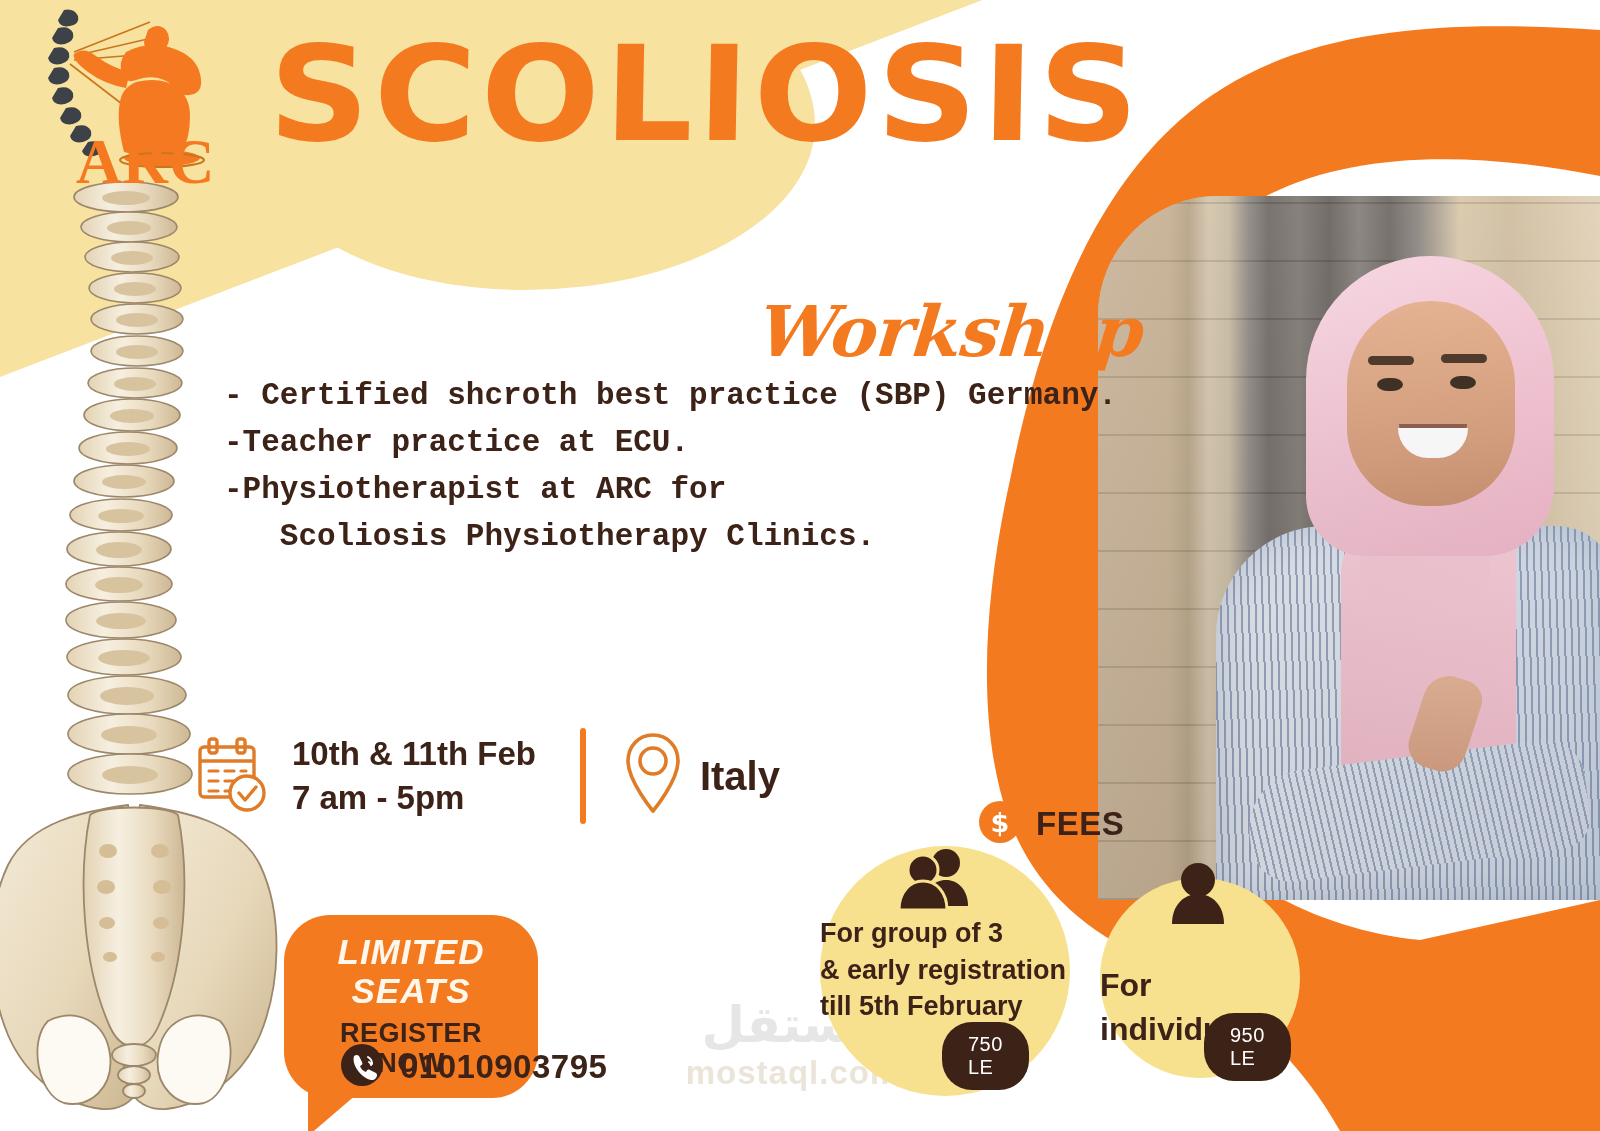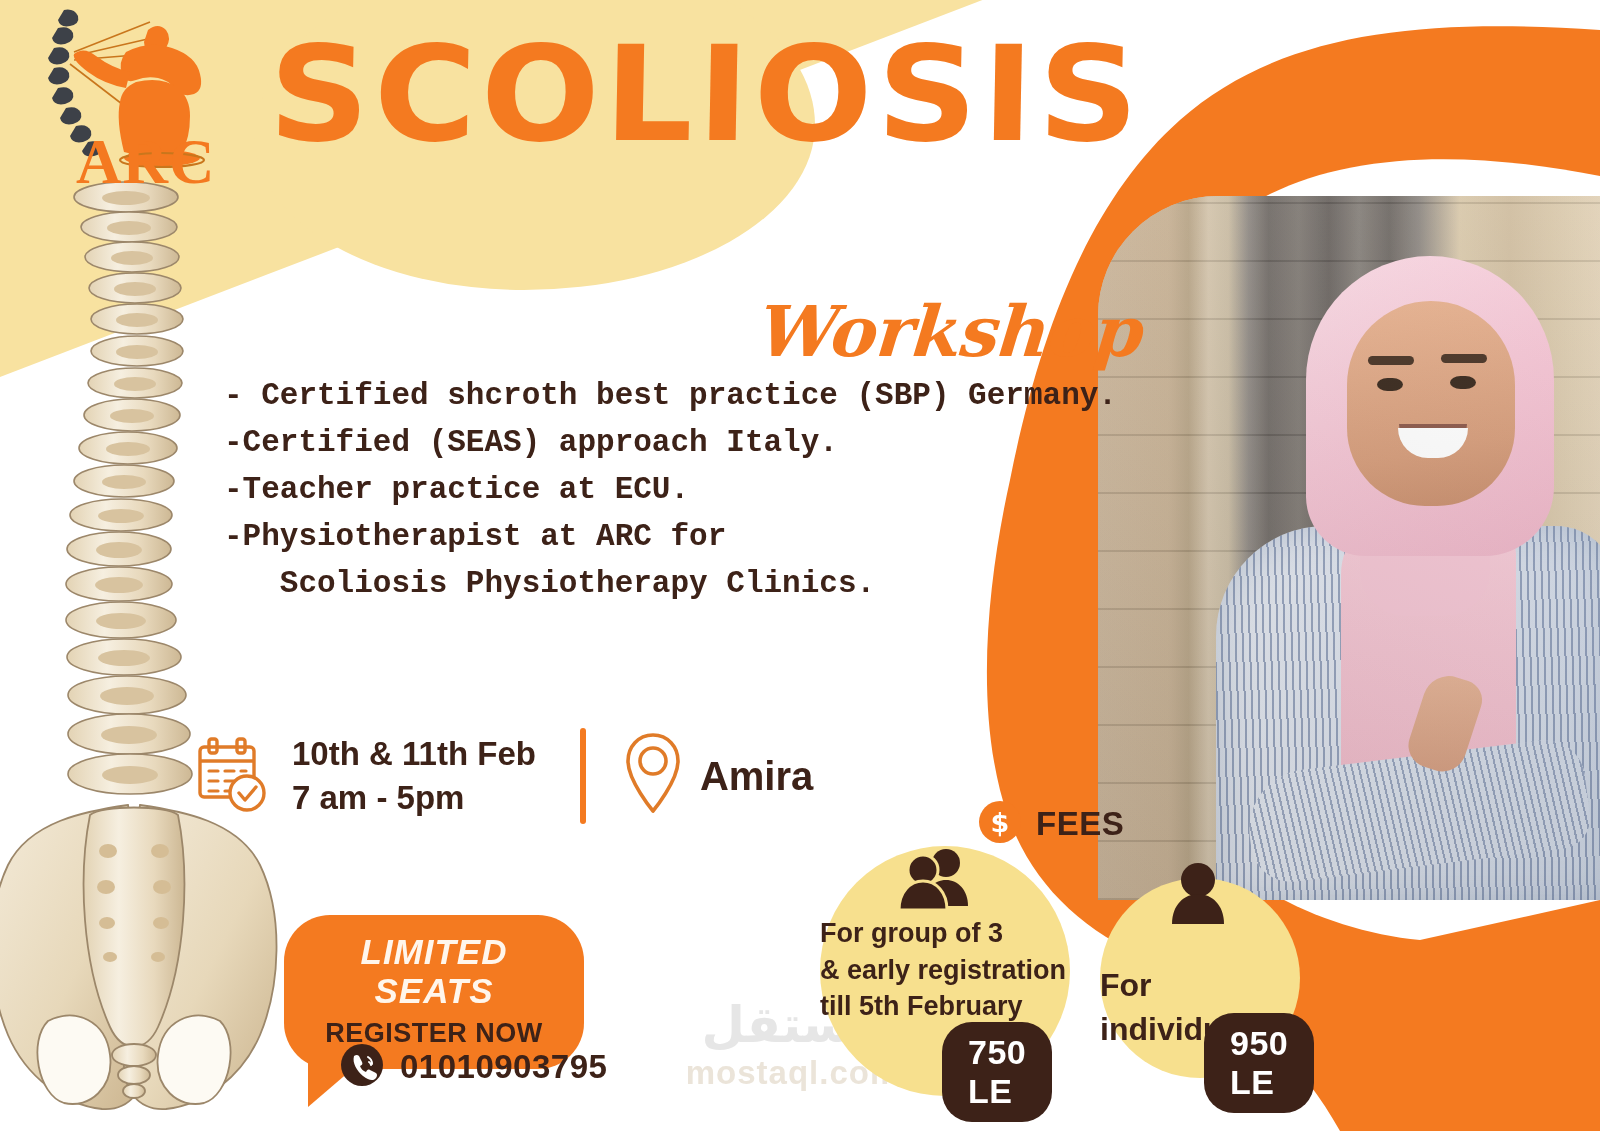--- a/index.html
+++ b/index.html
@@ -147,21 +147,21 @@
   .divider{width:6px;height:96px;background:#F47A20;margin:0 38px 0 44px;border-radius:3px;}
   .meta-loc{display:flex;align-items:center;}
   .meta-loc .txt{
     font-size:40px;font-weight:bold;color:#3D2218;margin-left:18px;
   }
 
   
   .bubble-wrap{position:absolute;left:284px;top:915px;z-index:6;width:300px;}
   .bubble{
     position:relative;background:#F47A20;border-radius:46px;
-    padding:18px 26px 20px;text-align:center;width:300px;box-sizing:border-box;
+    padding:18px 26px 20px;text-align:center;width:254px;box-sizing:border-box;
   }
   .bubble:after{
     content:"";position:absolute;left:24px;bottom:-38px;
     width:0;height:0;border-left:0 solid transparent;
     border-right:56px solid transparent;border-top:48px solid #F47A20;
   }
   .b-1{
     font-size:35px;font-weight:bold;font-style:italic;color:#FFF6EC;
     letter-spacing:1px;line-height:1.1;
   }
@@ -187,21 +187,21 @@
   .fee-circle{
     position:absolute;border-radius:50%;background:#F7E08E;
   }
   .fee-ic{position:absolute;z-index:7;}
   .fee-text{
     position:absolute;z-index:7;text-align:left;
     font-size:27px;font-weight:bold;color:#3D2218;line-height:1.36;white-space:pre;
   }
   .price-pill{
     position:absolute;z-index:8;background:#3D2218;border-radius:30px;
-    color:#fff;font-size:34px;font-weight:bold;
+    color:#fff;font-size:20px;font-weight:normal;
     padding:11px 26px;letter-spacing:.5px;
   }
 
   
   .wm{position:absolute;left:668px;top:1000px;z-index:4;text-align:center;width:250px;}
   .wm-ar{font-size:50px;color:#e6e6e6;font-weight:bold;line-height:1;font-family:"DejaVu Sans",sans-serif;}
   .wm-en{font-size:33px;color:#ebe4d9;font-weight:bold;letter-spacing:1px;margin-top:4px;}
 </style>
 </head>
 <body>
@@ -381,21 +381,20 @@
   </div>
 
   <div class="headline">
     <div class="h-main">SCOLIOSIS</div>
   </div>
   <div class="h-script">Workshop</div>
 
   <div class="speaker">
     <ul class="sp-list">
       <li>- Certified shcroth best practice (SBP) Germany.</li>
-      <li>-Certified (SEAS) approach Italy.</li>
       <li>-Teacher practice at ECU.</li>
       <li>-Physiotherapist at ARC for</li>
       <li>   Scoliosis Physiotherapy Clinics.</li>
     </ul>
   </div>
 
   <div class="meta">
     <div class="meta-date">
       <span>
         <svg width="74" height="78" viewBox="0 0 74 78" xmlns="http://www.w3.org/2000/svg">
@@ -420,21 +419,21 @@
       </div>
     </div>
     <div class="divider"></div>
     <div class="meta-loc">
       <span>
         <svg width="58" height="86" viewBox="0 0 58 86" xmlns="http://www.w3.org/2000/svg">
           <path d="M29 4 C14 4 4 16 4 30 C4 50 29 80 29 80 C29 80 54 50 54 30 C54 16 44 4 29 4 Z" fill="none" stroke="#E07B28" stroke-width="3.6" stroke-linejoin="round"></path>
           <circle cx="29" cy="30" r="13" fill="none" stroke="#E07B28" stroke-width="3.6"></circle>
         </svg>
       </span>
-      <div class="txt">Amira</div>
+      <div class="txt">Italy</div>
     </div>
   </div>
 
   <div class="bubble-wrap">
     <div class="bubble">
       <div class="b-1">LIMITED SEATS</div>
       <div class="b-2">REGISTER NOW</div>
     </div>
     <div class="phone-row">
       <span>

